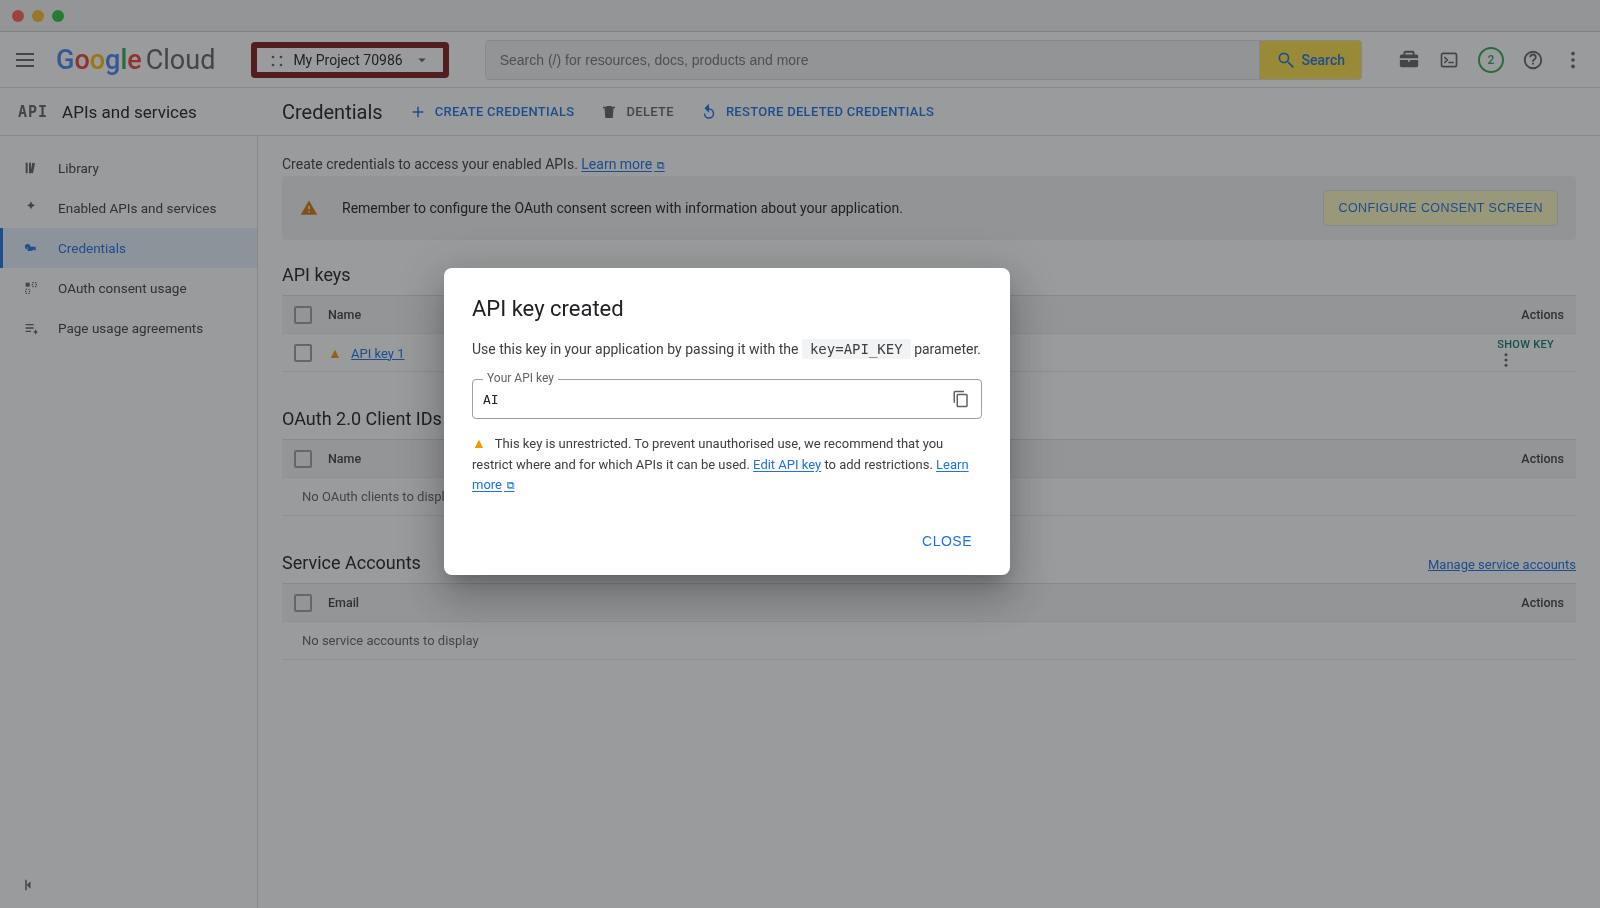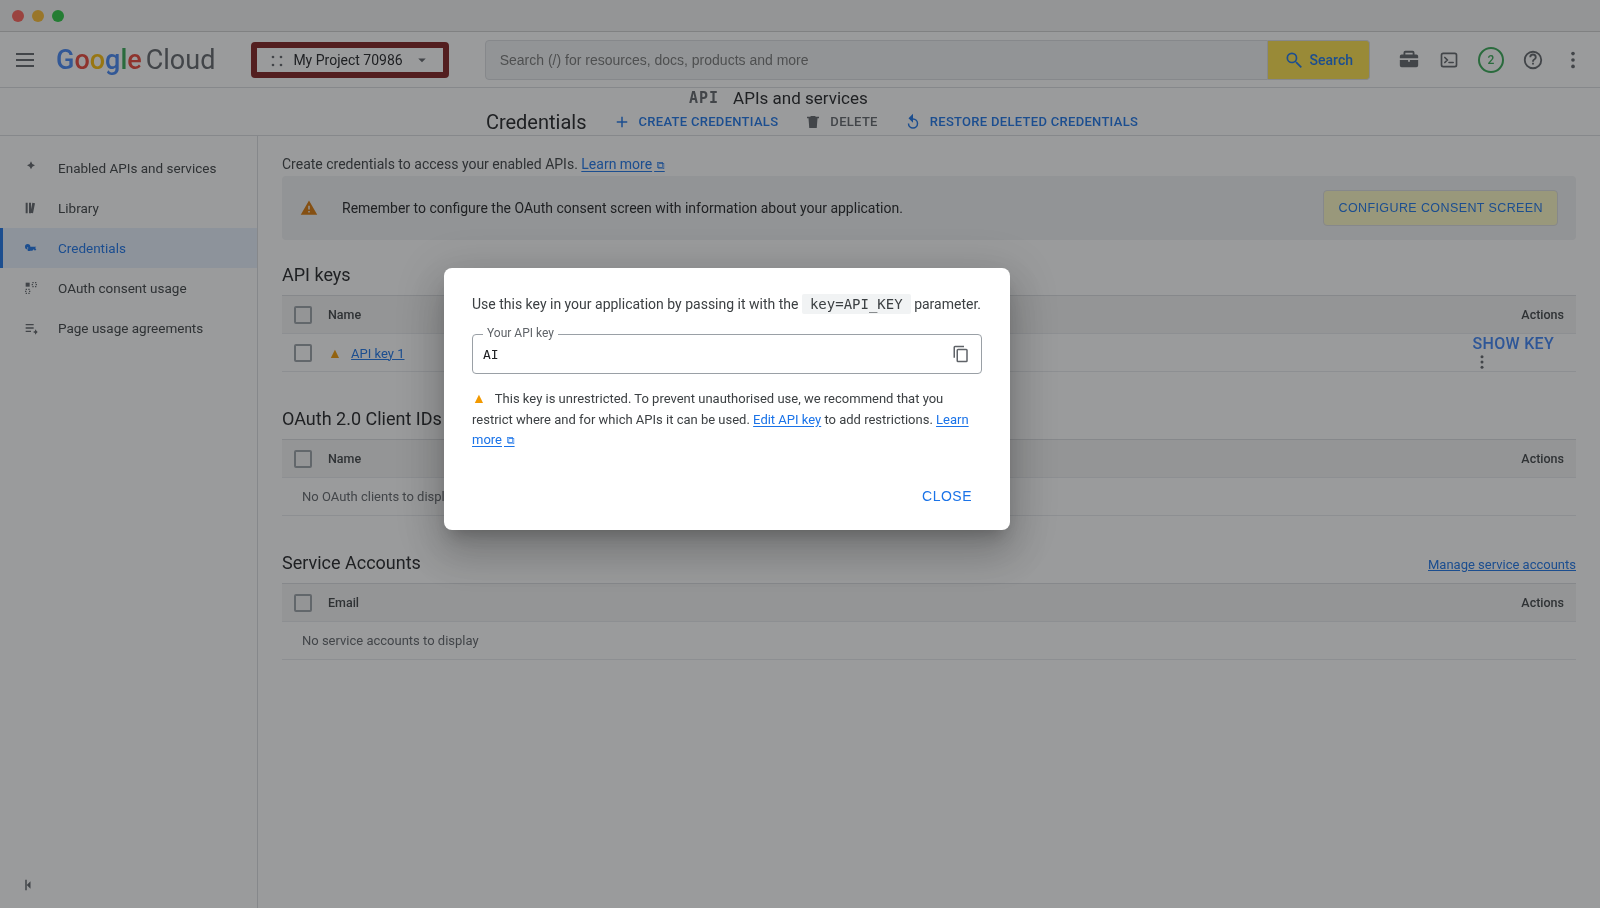--- a/index.html
+++ b/index.html
@@ -14,29 +14,29 @@
 
   
   .topbar { height: 56px; border-bottom: 1px solid #dadce0; display: flex; align-items: center; padding: 0 16px; gap: 16px; }
   .hamburger { width: 24px; height: 24px; cursor: pointer; display:flex; flex-direction:column; justify-content:center; gap:4px;}
   .hamburger span{height:2px;background:#5f6368;width:18px;}
   .logo { display: flex; align-items: center; gap: 4px; font-size: 27px; color:#5f6368;}
   .logo .g{font-weight:500;}
   .g1{color:#4285F4;} .g2{color:#EA4335;} .g3{color:#FBBC05;} .g4{color:#4285F4;} .g5{color:#34A853;} .g6{color:#EA4335;}
   .project-selector { margin-left: 20px; border:6px solid #7f1d1d; border-radius:4px; height:36px; display:flex; align-items:center; padding:0 12px; gap:10px; cursor:pointer;}
   .project-selector .dots-icon{width:14px;height:14px;display:inline-block;}
-  .searchbar-wrap{flex:1; display:flex; margin-left:20px; margin-right:12px;}
+  .searchbar-wrap{flex:1; display:flex; margin-left:20px; margin-right:20px;}
   .searchbar { flex:1; height:40px; border:1px solid #dadce0; border-left:1px solid #dadce0; border-radius:4px 0 0 4px; padding:0 14px; font-size:14px; background:#f1f3f4; color:#5f6368;}
   .search-btn { height:40px; border:1px solid #dadce0; border-left:none; border-radius:0 4px 4px 0; padding:0 16px; display:flex; align-items:center; gap:6px; color:#1a73e8; font-weight:500; cursor:pointer; background:#fde047;}
   .top-icons { display:flex; align-items:center; gap:18px; color:#5f6368;}
   .top-icons .ticon{width:22px;height:22px;display:flex;align-items:center;justify-content:center;cursor:pointer;}
   .badge-circle{width:26px;height:26px;border:2px solid #34a853;border-radius:50%;display:flex;align-items:center;justify-content:center;font-size:12px;color:#34a853;font-weight:500;}
 
   
-  .service-header{height:48px;border-bottom:1px solid #dadce0;display:flex;align-items:center;flex-direction:column;}
+  .service-header{height:48px;border-bottom:1px solid #dadce0;display:flex;align-items:center;}
   .service-left{width:258px;display:flex;align-items:center;gap:14px;padding-left:18px;}
   .api-badge{font-family:monospace;font-weight:600;letter-spacing:1px;color:#5f6368;font-size:15px;}
   .service-title{font-size:17px;color:#202124;}
   .service-right{flex:1;display:flex;align-items:center;padding-left:24px;gap:26px;}
   .page-title{font-size:20px;}
   .action-link{display:flex;align-items:center;gap:8px;color:#1a73e8;font-weight:500;font-size:13px;letter-spacing:0.3px;cursor:pointer;}
   .action-link.grey{color:#5f6368;}
 
   
   .body-row{display:flex;height:calc(100% - 32px - 56px - 48px);}
@@ -60,21 +60,21 @@
   .table{width:100%;border-top:1px solid #dadce0;}
   .thead{display:flex;align-items:center;background:#f5f5f5;height:38px;border-bottom:1px solid #e8eaed;font-size:12.5px;font-weight:500;color:#3c4043;padding:0 12px;gap:16px;}
   .trow{display:flex;align-items:center;height:38px;border-bottom:1px solid #e8eaed;padding:0 12px;gap:16px;font-size:13px;}
   .trow.empty{color:#5f6368;padding-left:20px;}
   .chk{width:18px;height:18px;border:2px solid #9aa0a6;border-radius:2px;cursor:pointer;}
   .col-name{flex:0 0 400px;}
   .col-clientid{flex:1;color:#3c4043;}
   .col-actions{margin-left:auto;color:#3c4043;font-size:12.5px;font-weight:500;}
   .warn-tri{color:#f29900;font-size:14px;margin-right:6px;}
   .key-link{color:#1a73e8;text-decoration:underline;cursor:pointer;}
-  .show-key{color:#3b82f6;font-weight:500;letter-spacing:0.3px;cursor:pointer;margin-right:10px;font-size:16px;}
+  .show-key{color:#0f766e;font-weight:500;letter-spacing:0.3px;cursor:pointer;margin-right:10px;font-size:11px;}
   .more-dots{cursor:pointer;color:#5f6368;}
   .manage-link{color:#1a73e8;text-decoration:underline;cursor:pointer;font-size:13px;float:right;margin-top:-26px;}
 
   
   .scrim{position:absolute;top:0;left:0;right:0;bottom:0;background:rgba(32,33,36,0.45);}
 
   
   .modal{position:absolute;width:566px;left:444px;top:268px;background:#fff;border-radius:8px;box-shadow:0 11px 15px -7px rgba(0,0,0,.2),0 24px 38px 3px rgba(0,0,0,.14),0 9px 46px 8px rgba(0,0,0,.12);padding:28px 28px 18px 28px;}
   .modal-title{font-size:22px;margin-bottom:20px;}
   .modal-desc{font-size:14px;color:#3c4043;margin-bottom:22px;}
@@ -198,32 +198,32 @@
       <span>RESTORE DELETED CREDENTIALS</span>
     </div>
   </div>
 </div>
 
 <div class="body-row">
   <div class="sidebar">
     <div class="side-item">
       <span class="side-icon">
           <svg viewBox="0 0 24 24" width="16" height="16">
+            <path fill="currentColor" d="M4 4h3v16H4zM9 4h3v16H9zM14 4l4 1-3 15-4-1z"></path>
+          </svg>
+        </span>
+      <span>Library</span>
+    </div>
+    <div class="side-item">
+      <span class="side-icon">
+          <svg viewBox="0 0 24 24" width="16" height="16">
             <path fill="currentColor" d="M12 2l2 4 4 2-4 2-2 4-2-4-4-2 4-2 2-4z"></path>
           </svg>
         </span>
       <span>Enabled APIs and services</span>
-    </div>
-    <div class="side-item">
-      <span class="side-icon">
-          <svg viewBox="0 0 24 24" width="16" height="16">
-            <path fill="currentColor" d="M4 4h3v16H4zM9 4h3v16H9zM14 4l4 1-3 15-4-1z"></path>
-          </svg>
-        </span>
-      <span>Library</span>
     </div>
     <div class="side-item active">
       <span class="side-icon">
           <svg viewBox="0 0 24 24" width="16" height="16">
             <path fill="currentColor" d="M7 14a4 4 0 114-4h9l-2 2 2 2-2 2-2-2-2 2H11a4 4 0 01-4 0zM6 12a1 1 0 102 0 1 1 0 00-2 0z"></path>
           </svg>
         </span>
       <span>Credentials</span>
     </div>
     <div class="side-item">
@@ -314,20 +314,21 @@
         <div class="col-name">Email</div>
         <div class="col-actions">Actions</div>
       </div>
       <div class="trow empty">No service accounts to display</div>
     </div>
   </div>
 </div>
 
 <div class="scrim"></div>
 <div class="modal">
+  <div class="modal-title">API key created</div>
   <div class="modal-desc">
     <span>Use this key in your application by passing it with the </span>
     <code>key=API_KEY</code>
     <span> parameter.</span>
   </div>
   <div class="field-wrap">
     <span class="field-label">Your API key</span>
     <span class="field-content">AI</span>
     <span class="copy-btn">
       <svg viewBox="0 0 24 24" width="18" height="18">

